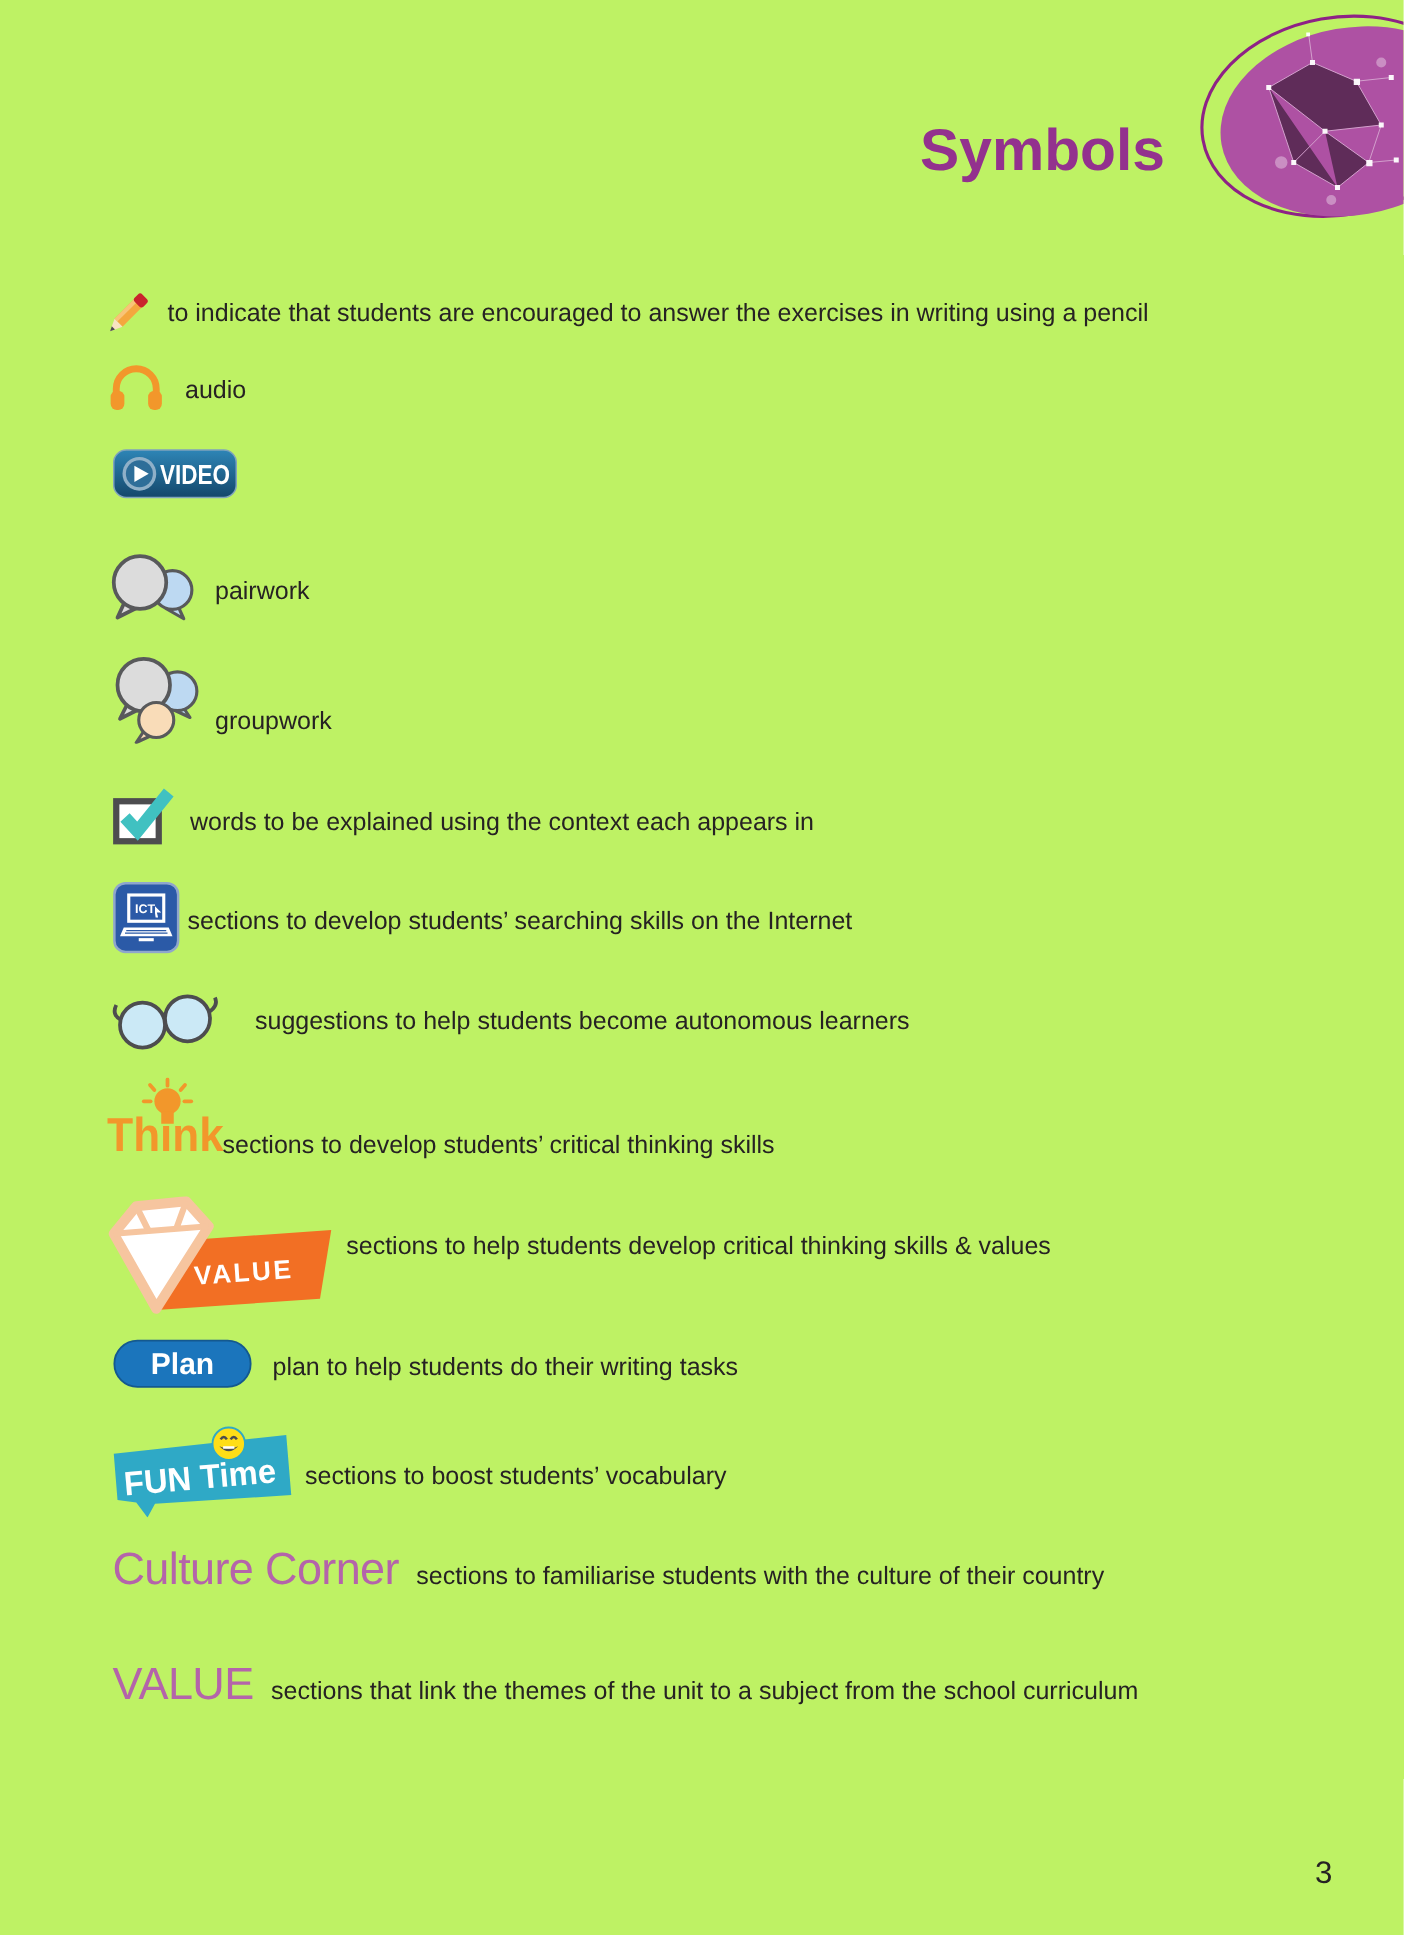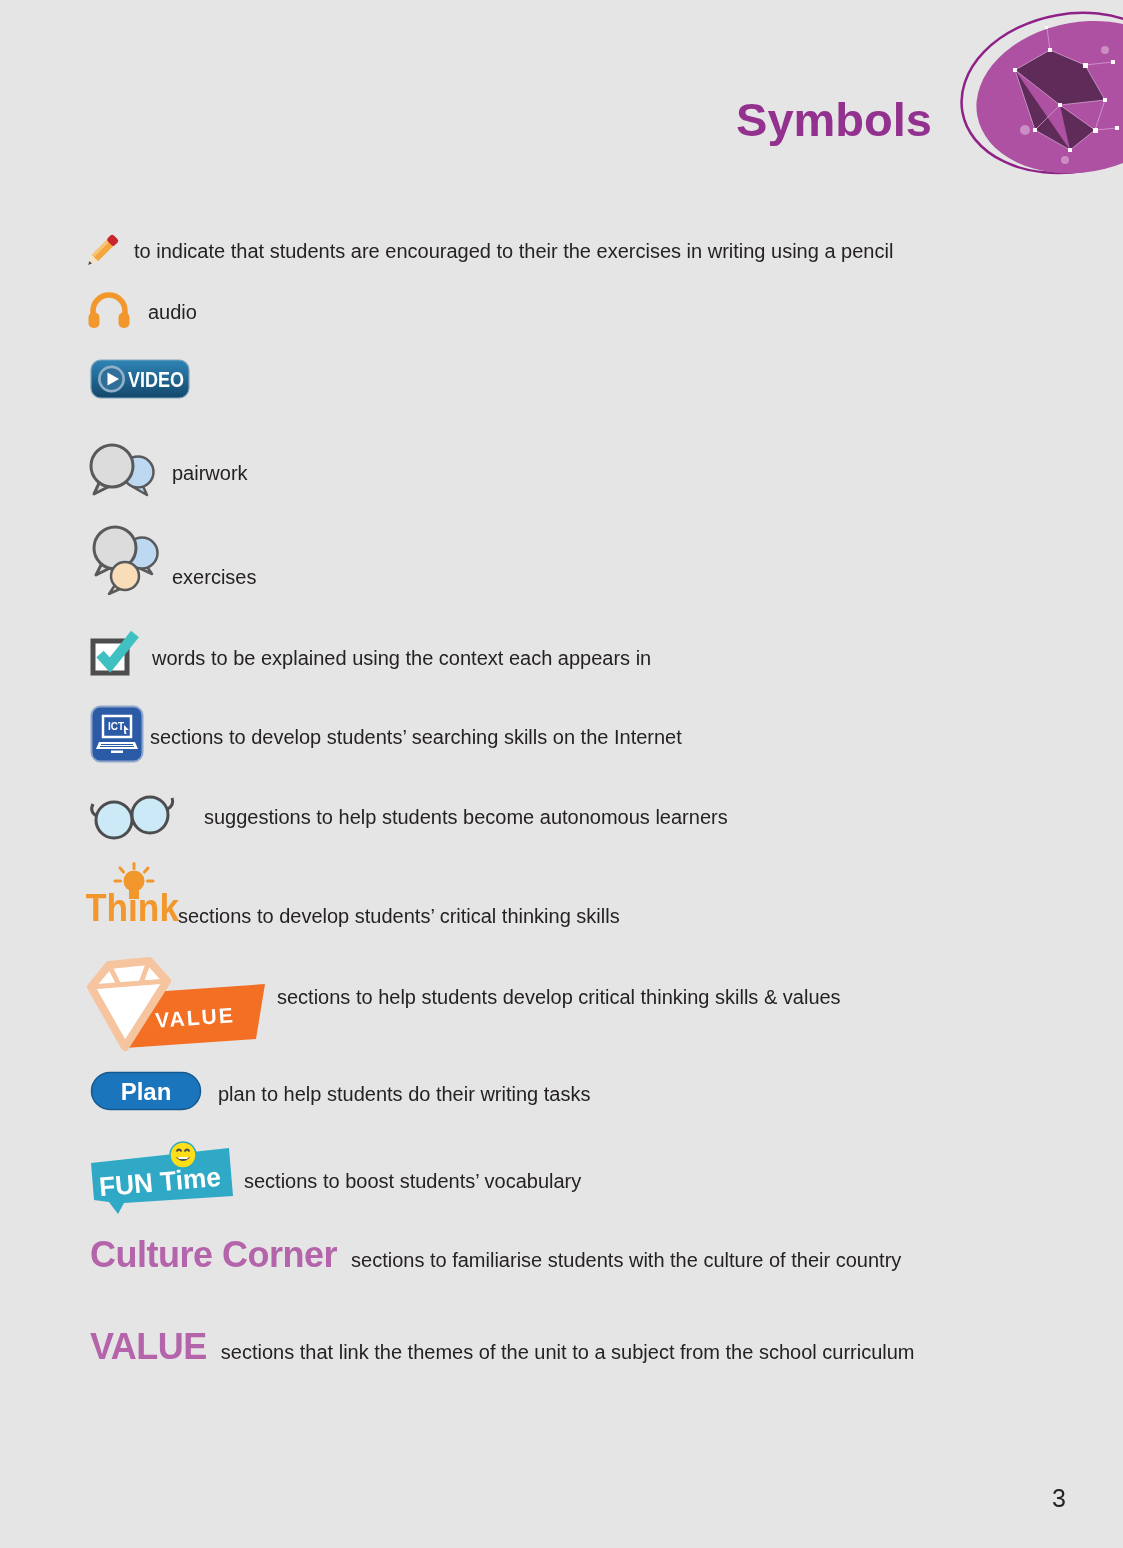--- a/index.html
+++ b/index.html
@@ -1,34 +1,34 @@
 <!DOCTYPE html>
 <html><head>
 <meta charset="utf-8">
 <style>
   html,body{margin:0;padding:0;background:#ffffff;}
   .page{
-    position:relative;width:1123px;height:1548px;overflow:hidden;background:#e5e5e5;
+    position:relative;width:1123px;height:1548px;overflow:hidden;background:#bef264;
     font-family:"Liberation Sans",sans-serif;color:#262223;
   }
   .page-title{
     position:absolute;left:600px;top:94px;width:332px;text-align:right;
     font-size:47px;font-weight:bold;color:#93318E;line-height:1.1;
   }
   .header-ellipse{position:absolute;left:955px;top:10px;}
   .section-heading{
     position:absolute;left:90px;top:184px;font-size:21px;font-weight:bold;color:#BC5CA6;
     white-space:nowrap;
   }
   .icon{position:absolute;}
   .desc{
     position:absolute;font-size:20px;line-height:24px;white-space:nowrap;color:#262223;
   }
   .bigrow{position:absolute;display:flex;align-items:baseline;gap:14px;white-space:nowrap;}
-  .biglabel{font-size:36px;font-weight:bold;color:#B464AA;letter-spacing:-0.5px;}
+  .biglabel{font-size:36px;font-weight:normal;color:#B464AA;letter-spacing:-0.5px;}
   .bigdesc{font-size:20px;color:#262223;}
   .pagenum{position:absolute;left:1052px;top:1484px;font-size:25px;color:#262223;}
   svg text{font-family:"Liberation Sans",sans-serif;}
 </style>
 </head>
 <body>
 
 <div class="page">
 
   <svg class="header-ellipse" width="168" height="170" viewBox="0 0 168 170">
@@ -69,21 +69,21 @@
     <svg width="42" height="42" viewBox="0 0 42 42">
       <g transform="rotate(-45 21 21)">
         <rect x="8" y="16.5" width="22" height="9" fill="#F4A73E"></rect>
         <rect x="8" y="16.5" width="22" height="3.2" fill="#F8C478"></rect>
         <rect x="29" y="16" width="8.5" height="10" rx="2.5" fill="#C9252C"></rect>
         <polygon points="8,16.5 8,25.5 -1.5,21" fill="#F7E3C1"></polygon>
         <polygon points="2.2,19.2 2.2,22.8 -1.5,21" fill="#4D4D4F"></polygon>
       </g>
     </svg>
   </div>
-  <div class="desc" style="left:134px;top:239px">to indicate that students are encouraged to their the exercises in writing using a pencil</div>
+  <div class="desc" style="left:134px;top:239px">to indicate that students are encouraged to answer the exercises in writing using a pencil</div>
 
   <div class="icon" style="left:86px;top:289px;width:46px;height:42px">
     <svg width="46" height="42" viewBox="0 0 46 42">
       <path d="M7 30 v-8 a16 16 0 0 1 32 0 v8" fill="none" stroke="#F2972B" stroke-width="5.5"></path>
       <rect x="2.5" y="23.5" width="11" height="15.5" rx="5" fill="#F2972B"></rect>
       <rect x="32.5" y="23.5" width="11" height="15.5" rx="5" fill="#F2972B"></rect>
     </svg>
   </div>
   <div class="desc" style="left:148px;top:300px">audio</div>
 
@@ -126,21 +126,21 @@
       <g fill="#DCDCDC" stroke="#58595B" stroke-width="3" stroke-linejoin="round">
         <polygon points="15,42 9,54 25,46"></polygon>
         <circle cx="28" cy="27" r="21"></circle>
       </g>
       <g fill="#F9DCB8" stroke="#58595B" stroke-width="2.5" stroke-linejoin="round">
         <polygon points="28,64 22,73 35,67"></polygon>
         <circle cx="38" cy="55" r="14"></circle>
       </g>
     </svg>
   </div>
-  <div class="desc" style="left:172px;top:565px">exercises</div>
+  <div class="desc" style="left:172px;top:565px">groupwork</div>
 
   <div class="icon" style="left:88px;top:628px;width:52px;height:50px">
     <svg width="52" height="50" viewBox="0 0 52 50">
       <rect x="5" y="13" width="34" height="32" fill="#ffffff" stroke="#4D4D4F" stroke-width="5"></rect>
       <path d="M12 26 L22 37 L47 6" fill="none" stroke="#40C1C1" stroke-width="10"></path>
     </svg>
   </div>
   <div class="desc" style="left:152px;top:646px">words to be explained using the context each appears in</div>
 
   <div class="icon" style="left:90px;top:705px;width:54px;height:58px">

